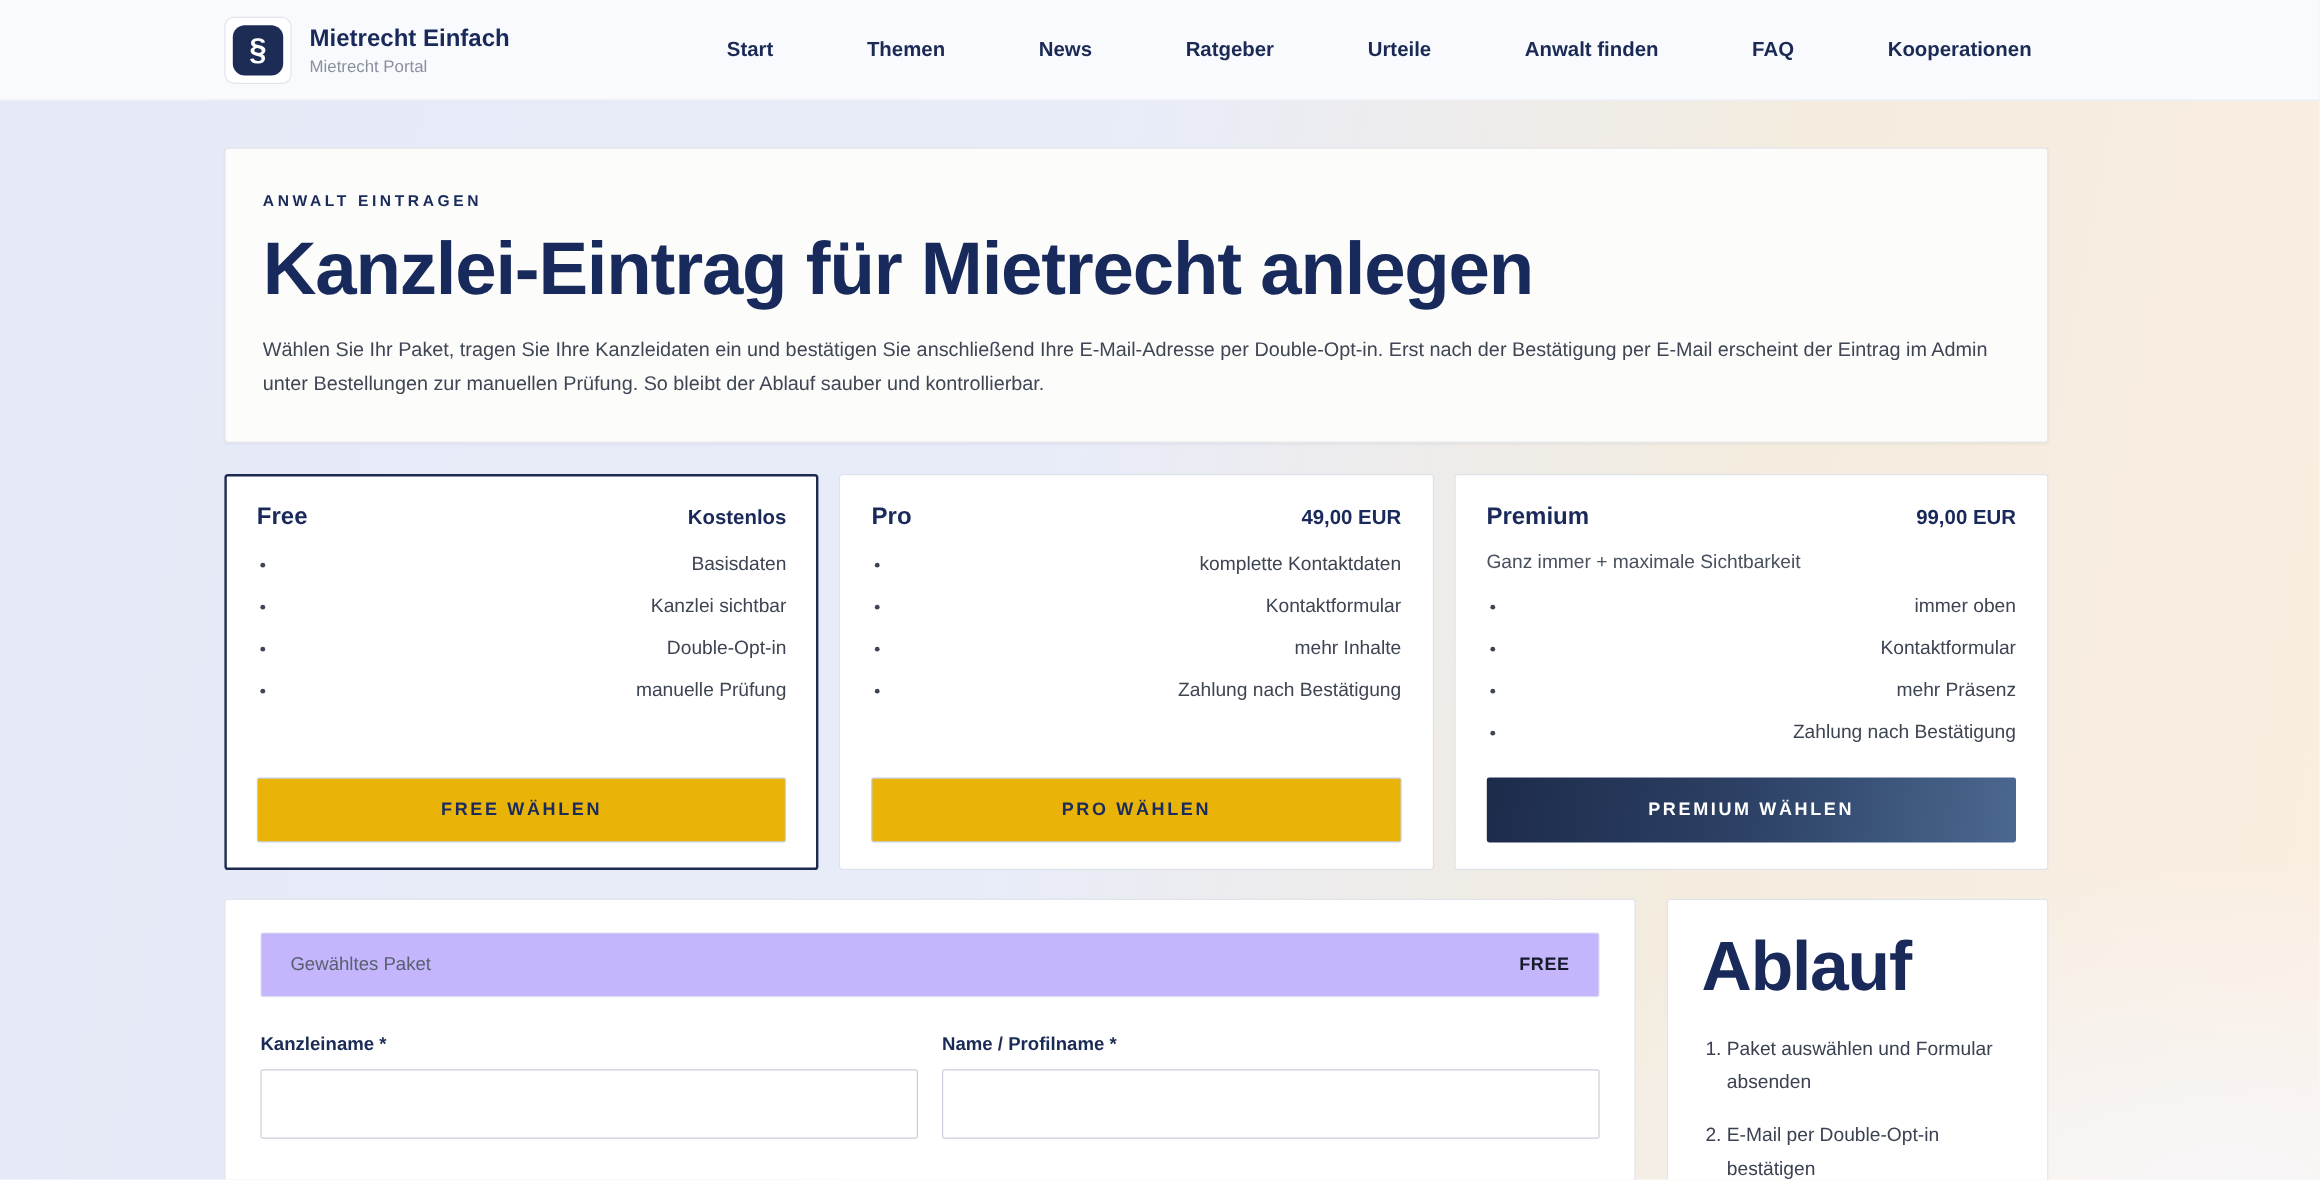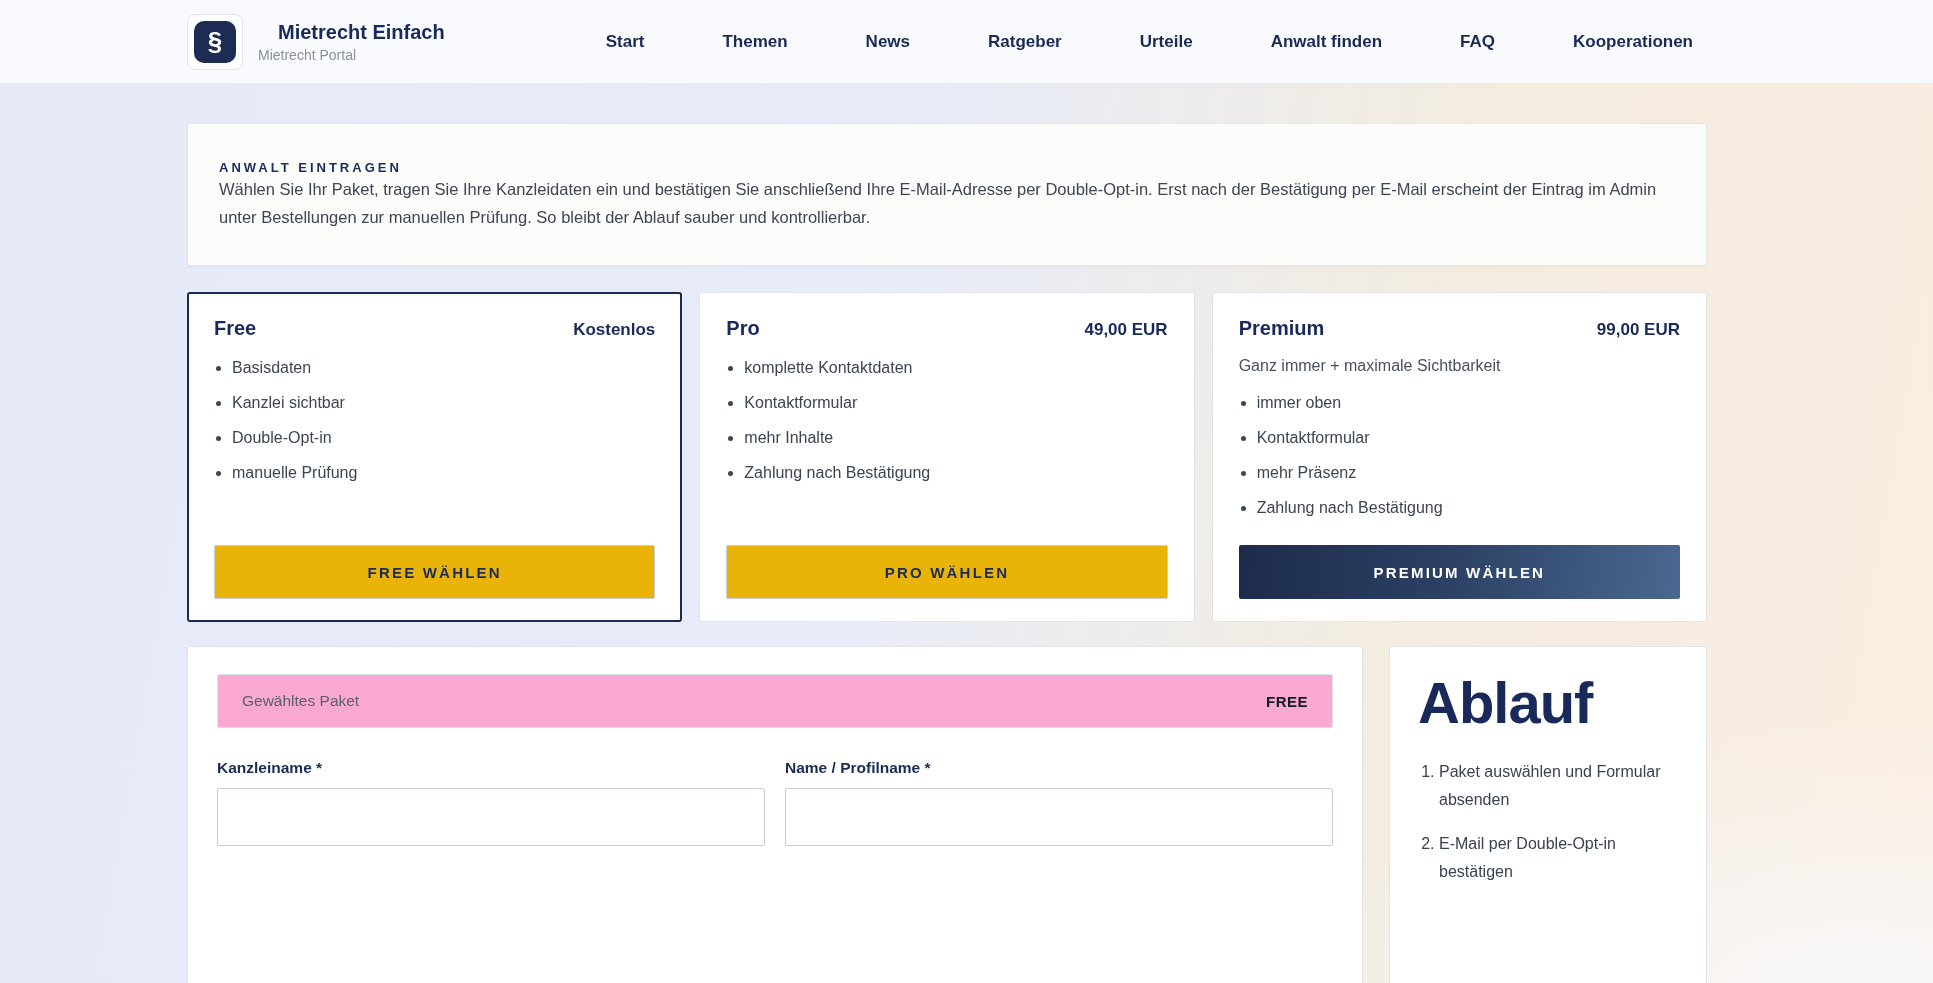--- a/index.html
+++ b/index.html
@@ -40,21 +40,21 @@
   }
   .logo-inner {
     width: 42px; height: 42px;
     background: #1d2c55;
     border-radius: 10px;
     display: flex; align-items: center; justify-content: center;
     color: #ffffff;
     font-size: 26px;
     font-weight: 700;
   }
-  .brand-name { font-size: 20px; font-weight: 700; color: #19295a; line-height: 1.2; margin-left: 20px; }
+  .brand-name { font-size: 20px; font-weight: 700; color: #19295a; line-height: 1.2; }
   .brand-sub  { font-size: 14px; color: #8b909e; margin-top: 3px; }
   .main-nav { display: flex; gap: 78px; }
   .main-nav a {
     font-size: 17px; font-weight: 700; color: #1b2a55;
     text-decoration: none; white-space: nowrap; cursor: pointer;
   }
 
   
   .content { width: 1520px; margin-left: 187px; }
 
@@ -92,21 +92,21 @@
     padding: 24px 26px 22px;
     display: flex; flex-direction: column;
     cursor: pointer;
   }
   .plan.selected { border: 2px solid #1d2b50; padding: 23px 25px 21px; }
   .plan-head { display: flex; justify-content: space-between; align-items: baseline; }
   .plan-head h3 { font-size: 20px; font-weight: 700; color: #19295a; }
   .plan-price  { font-size: 17px; font-weight: 700; color: #19295a; }
   .plan-tagline { margin-top: 17px; font-size: 16px; color: #49505e; }
   .plan ul { margin: 19px 0 0; padding-left: 18px; list-style: disc; }
-  .plan li { margin-bottom: 17px; font-size: 16px; color: #3d4452; }
+  .plan li { margin-bottom: 17px; font-size: 16px; color: #3d4452; text-align: right; }
   .cta {
     margin-top: auto;
     width: 100%; height: 54px;
     background: #eab308;
     border: 1px solid #c7cdd9;
     border-radius: 2px;
     color: #1a2b5c;
     font-family: inherit;
     font-size: 15px; font-weight: 800; letter-spacing: 2.2px;
     cursor: pointer;
@@ -120,21 +120,21 @@
   .bottom { display: flex; gap: 26px; margin-top: 24px; align-items: flex-start; }
   .form-card {
     width: 1176px; height: 430px;
     background: #ffffff;
     border: 1px solid #e2e4ea;
     border-radius: 3px;
     padding: 27px 29px;
   }
   .package-bar {
     height: 54px;
-    background: #f9a8d4;
+    background: #c4b5fd;
     border: 1px solid #dbe2ef;
     border-radius: 2px;
     padding: 0 24px;
     display: flex; align-items: center; justify-content: space-between;
   }
   .package-label { font-size: 15.5px; color: #58606f; }
   .package-value { font-size: 15px; font-weight: 800; letter-spacing: .5px; color: #151b2b; }
   .fields { display: flex; gap: 20px; margin-top: 31px; }
   .field { flex: 1; }
   .field label { display: block; font-size: 15.5px; font-weight: 700; color: #1a2b55; }
@@ -191,20 +191,21 @@
       <a href="#">Anwalt finden</a>
       <a href="#">FAQ</a>
       <a href="#">Kooperationen</a>
     </nav>
   </header>
 
   <main class="content">
 
     <section class="hero">
       <div class="eyebrow">ANWALT EINTRAGEN</div>
+      <h1>Kanzlei-Eintrag für Mietrecht anlegen</h1>
       <p>Wählen Sie Ihr Paket, tragen Sie Ihre Kanzleidaten ein und bestätigen Sie anschließend Ihre E-Mail-Adresse per Double-Opt-in. Erst nach der Bestätigung per E-Mail erscheint der Eintrag im Admin unter Bestellungen zur manuellen Prüfung. So bleibt der Ablauf sauber und kontrollierbar.</p>
     </section>
 
     <section class="plans">
 
       <article class="plan selected">
         <div class="plan-head">
           <h3>Free</h3>
           <div class="plan-price">Kostenlos</div>
         </div>

